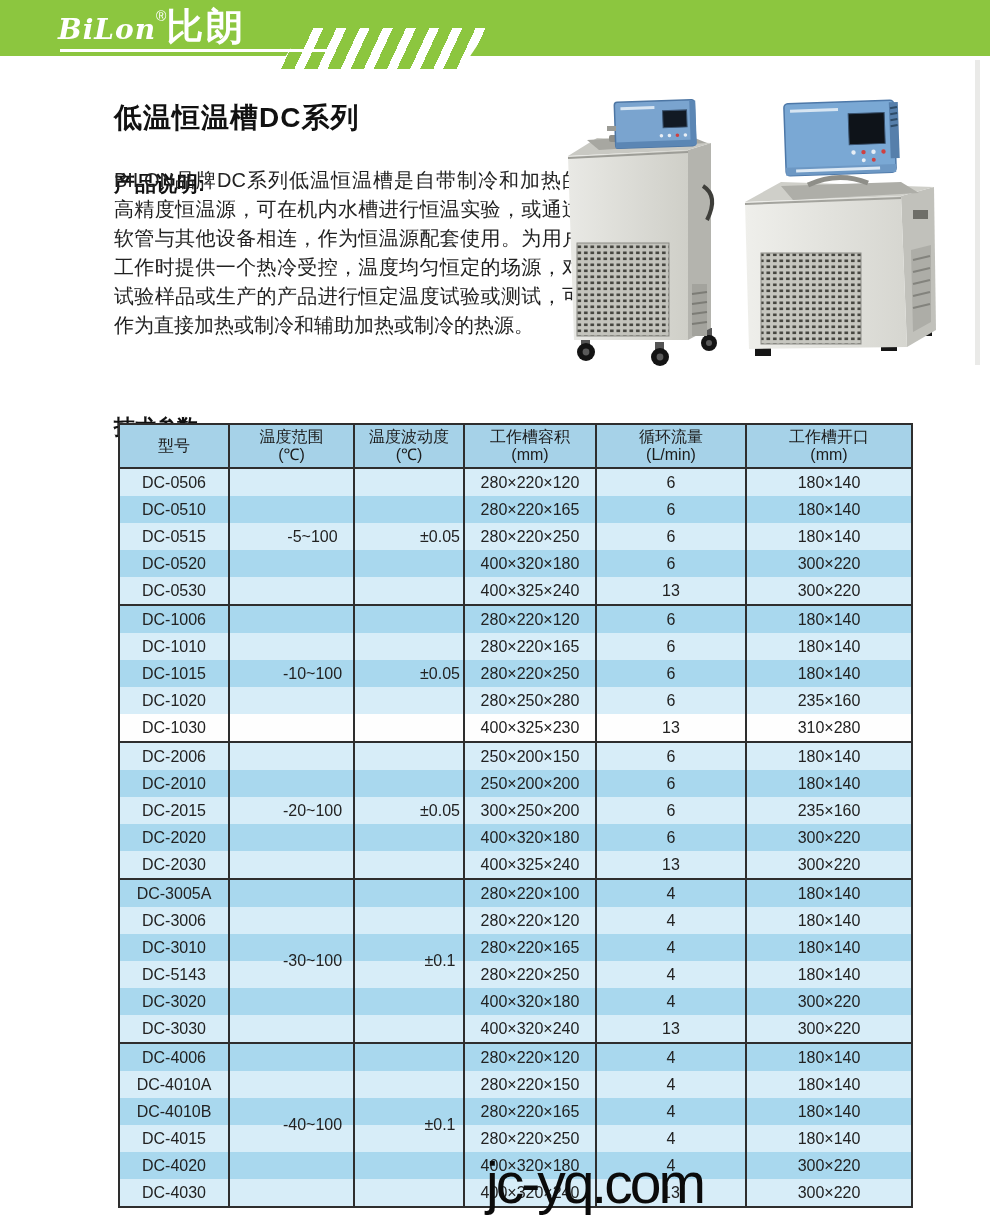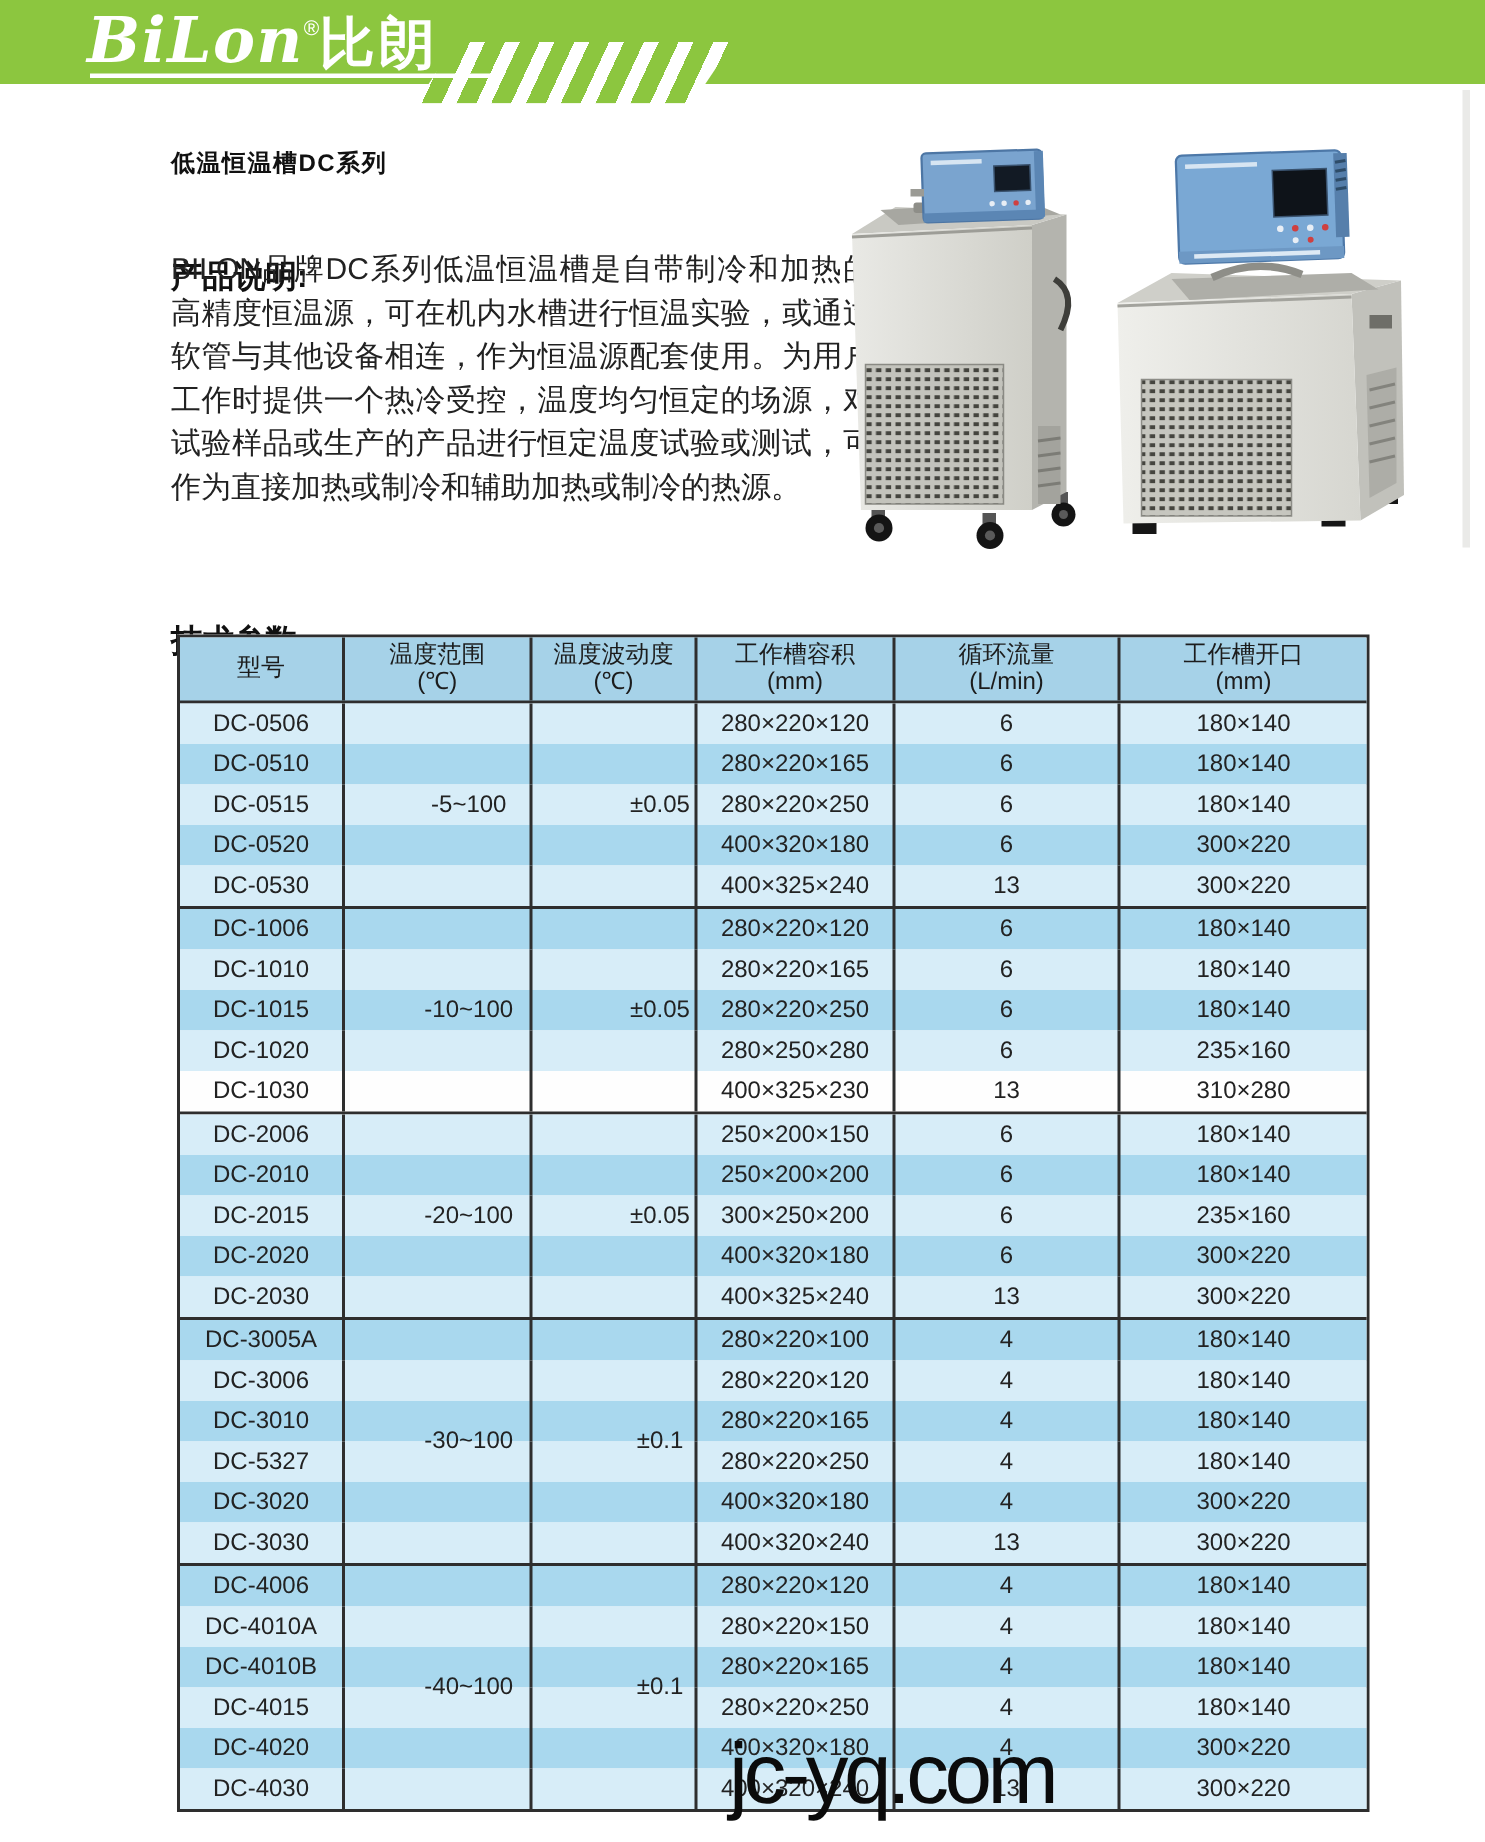--- a/index.html
+++ b/index.html
@@ -10,29 +10,29 @@
   .page{position:relative;width:990px;height:1228px;background:#fff;overflow:hidden;
         font-family:"Liberation Sans",sans-serif;color:var(--ink);}
 
   
   .banner{position:absolute;left:0;top:0;width:990px;height:56px;background:var(--green);}
   .stripes{position:absolute;left:277px;top:28px;width:212px;height:41px;z-index:2;
            background:repeating-linear-gradient(115deg,var(--green) 0 12px,#ffffff 12px 21px);
            clip-path:polygon(13% 0,100% 0,87% 100%,0 100%);}
   .logo{position:absolute;left:58px;top:2px;white-space:nowrap;z-index:3;}
   .logo-script{font-family:"DejaVu Serif",serif;font-style:italic;font-weight:bold;
-               font-size:42px;color:#fff;letter-spacing:1px;}
+               font-size:28px;color:#fff;letter-spacing:1px;}
   .logo-reg{font-size:14px;color:#fff;vertical-align:18px;}
   .logo-cn{font-size:37px;font-weight:900;color:#fff;letter-spacing:3px;
            font-family:"Liberation Sans",sans-serif;}
   .logo-underline{position:absolute;left:60px;top:49px;width:272px;height:3px;background:#fff;z-index:3;}
   .edge-artifact{position:absolute;left:975px;top:60px;width:5px;height:305px;background:#eaeae8;}
 
   
-  .page-title{position:absolute;left:114px;top:99px;font-size:16px;font-weight:bold;color:#111;letter-spacing:1px;}
+  .page-title{position:absolute;left:114px;top:99px;font-size:28px;font-weight:bold;color:#111;letter-spacing:1px;}
   .sub-heading{position:absolute;font-size:21px;font-weight:bold;color:#111;margin-top:32px;}
   .desc-heading{left:114px;top:138px;}
   .params-heading{left:114px;top:381px;}
   .description{position:absolute;left:114px;top:166px;width:468px;font-size:20px;line-height:29px;
                text-align:justify;color:#222;}
 
   
   .product{position:absolute;}
   .product-left{left:557px;top:88px;}
   .product-right{left:733px;top:90px;}
@@ -367,21 +367,21 @@
         </div>
         <div class="tr band-dark">
           <div class="td c0">DC-3010</div>
           <div class="td c1"></div>
           <div class="td c2"></div>
           <div class="td c3">280×220×165</div>
           <div class="td c4">4</div>
           <div class="td c5">180×140</div>
         </div>
         <div class="tr band-light">
-          <div class="td c0">DC-5327</div>
+          <div class="td c0">DC-5143</div>
           <div class="td c1"></div>
           <div class="td c2"></div>
           <div class="td c3">280×220×250</div>
           <div class="td c4">4</div>
           <div class="td c5">180×140</div>
         </div>
         <div class="tr band-dark">
           <div class="td c0">DC-3020</div>
           <div class="td c1"></div>
           <div class="td c2"></div>

